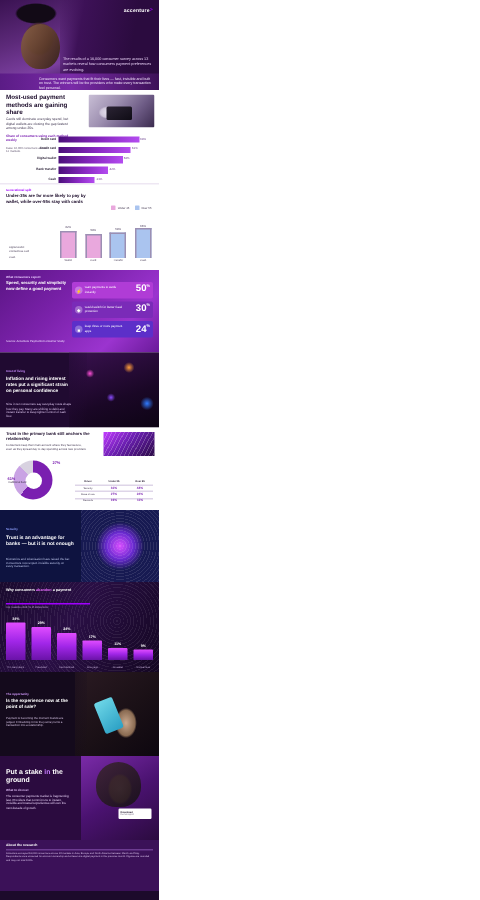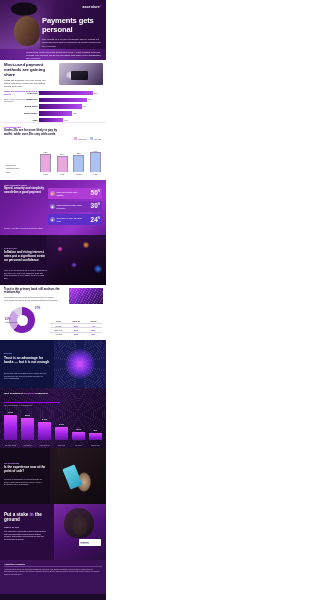--- a/index.html
+++ b/index.html
@@ -206,21 +206,20 @@
 <body>
 
 <div class="page">
 
   <div class="hero">
     <div class="hero-photo"></div>
     <div class="hero-veil"></div>
     <div class="logo">
       <span>accenture</span><i>&gt;</i>
     </div>
-    <div class="hero-title">Payments gets personal</div>
     <div class="hero-sub">The results of a 16,000 consumer survey across 13 markets reveal how consumers payment preferences are evolving.</div>
     <div class="hero-band">
       <p>Consumers want payments that fit their lives — fast, invisible and built on trust. The winners will be the providers who make every transaction feel personal.</p>
     </div>
   </div>
 
   <div class="sec1">
     <div class="s1-title">Most-used payment methods are gaining share</div>
     <div class="s1-photo"></div>
     <div class="s1-lead">Cards still dominate everyday spend, but digital wallets are closing the gap fastest among under-35s.</div>

